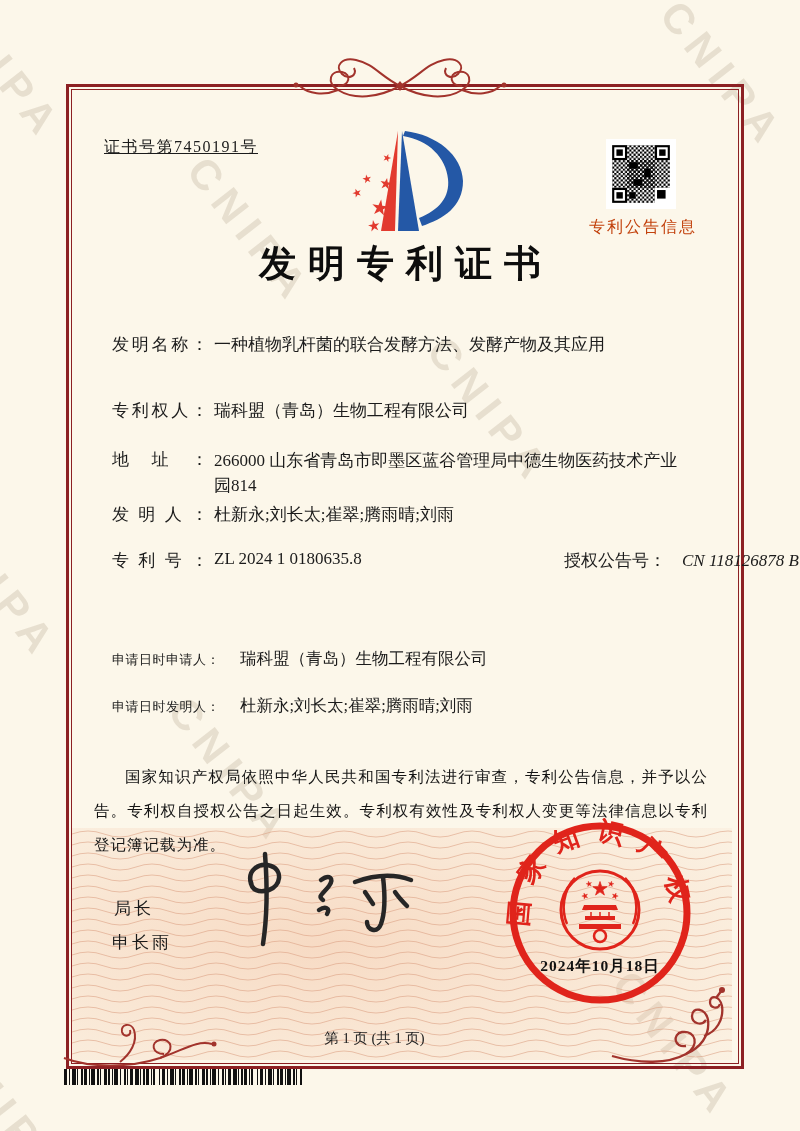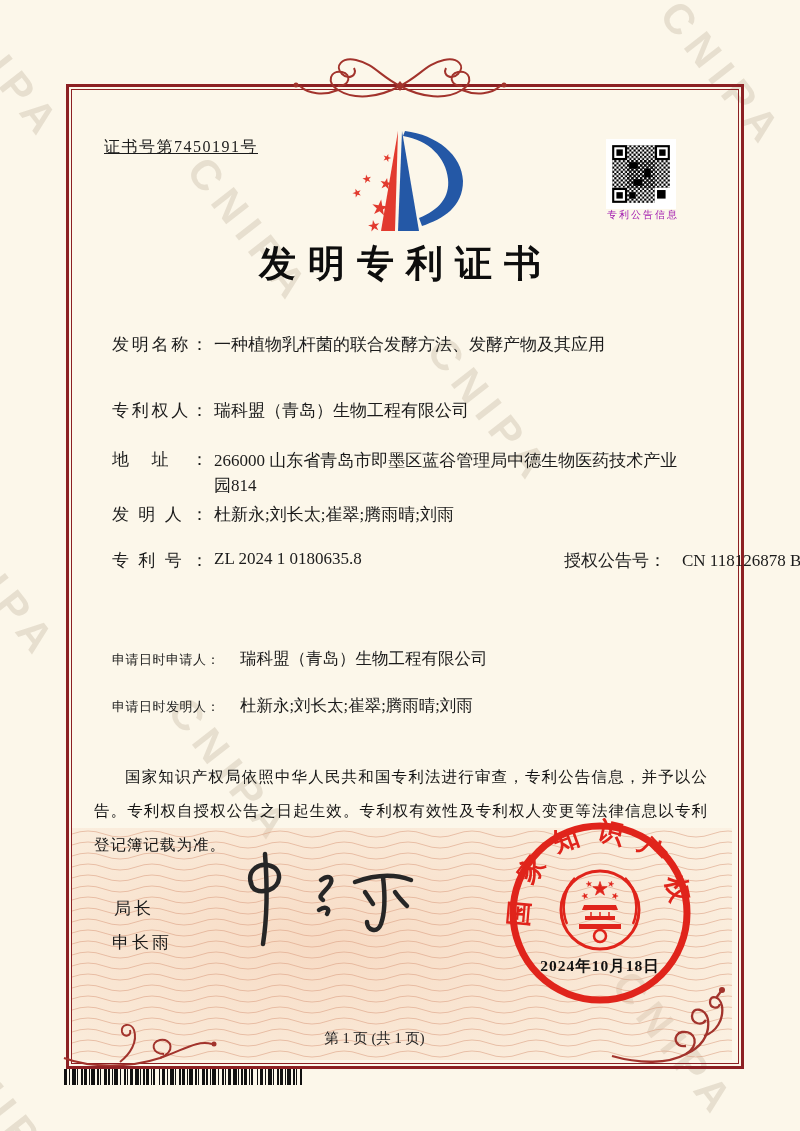--- a/index.html
+++ b/index.html
@@ -28,31 +28,31 @@
     border:1px solid #8c2023;
   }
   .ornament{position:absolute; z-index:3;}
   
   .waves{position:absolute; left:72px; top:828px; z-index:2;}
   
   .cert-no{position:absolute; left:104px; top:137px; font-size:16px; letter-spacing:1.5px; z-index:4;text-decoration:underline;}
   .logo{position:absolute; left:335px; top:127px; z-index:4;}
   .qr-box{position:absolute; left:606px; top:139px; width:70px; height:70px; background:#ffffff; z-index:4;}
   .qr-box svg{position:absolute; left:4px; top:4px;}
-  .qr-label{position:absolute; left:580px; top:208px; width:126px; text-align:center;
-    font-size:10px; letter-spacing:2px; color:#a21caf; z-index:4;}
+  .qr-label{position:absolute; left:580px; top:217px; width:126px; text-align:center;
+    font-size:16px; letter-spacing:2px; color:#c2410c; z-index:4;}
   .doc-title{position:absolute; left:0; top:239px; width:800px; text-align:center;
     font-size:37px; font-weight:bold; letter-spacing:12px; text-indent:12px; color:#0d0d0d; z-index:4;}
   
   .row{position:absolute; left:112px; font-size:17px; z-index:4; white-space:nowrap;}
   .row .jlabel{display:inline-flex; justify-content:space-between; width:96px; vertical-align:top;}
   .row .val{margin-left:6px;}
   .wrapval{white-space:normal; display:inline-block; width:472px; line-height:25px; word-break:break-all; vertical-align:top;}
   .rcol{position:absolute; left:452px; top:0; white-space:nowrap;}
-  .rcol .val{margin-left:16px;}
+  .rcol .val{margin-left:16px;font-style:italic;}
   .longlabel{font-size:13px; letter-spacing:0.5px;}
   .longlabel + .val{margin-left:20px; font-size:16.5px;}
   
   .body-par{
     position:absolute; left:94px; top:760px; width:614px; z-index:4;
     font-size:15.5px; line-height:34px; letter-spacing:1px;
     text-align:justify; text-indent:2em; color:#141414;
   }
   
   .sig-title{position:absolute; left:114px; top:897px; font-size:17px; letter-spacing:3px; z-index:5;}

